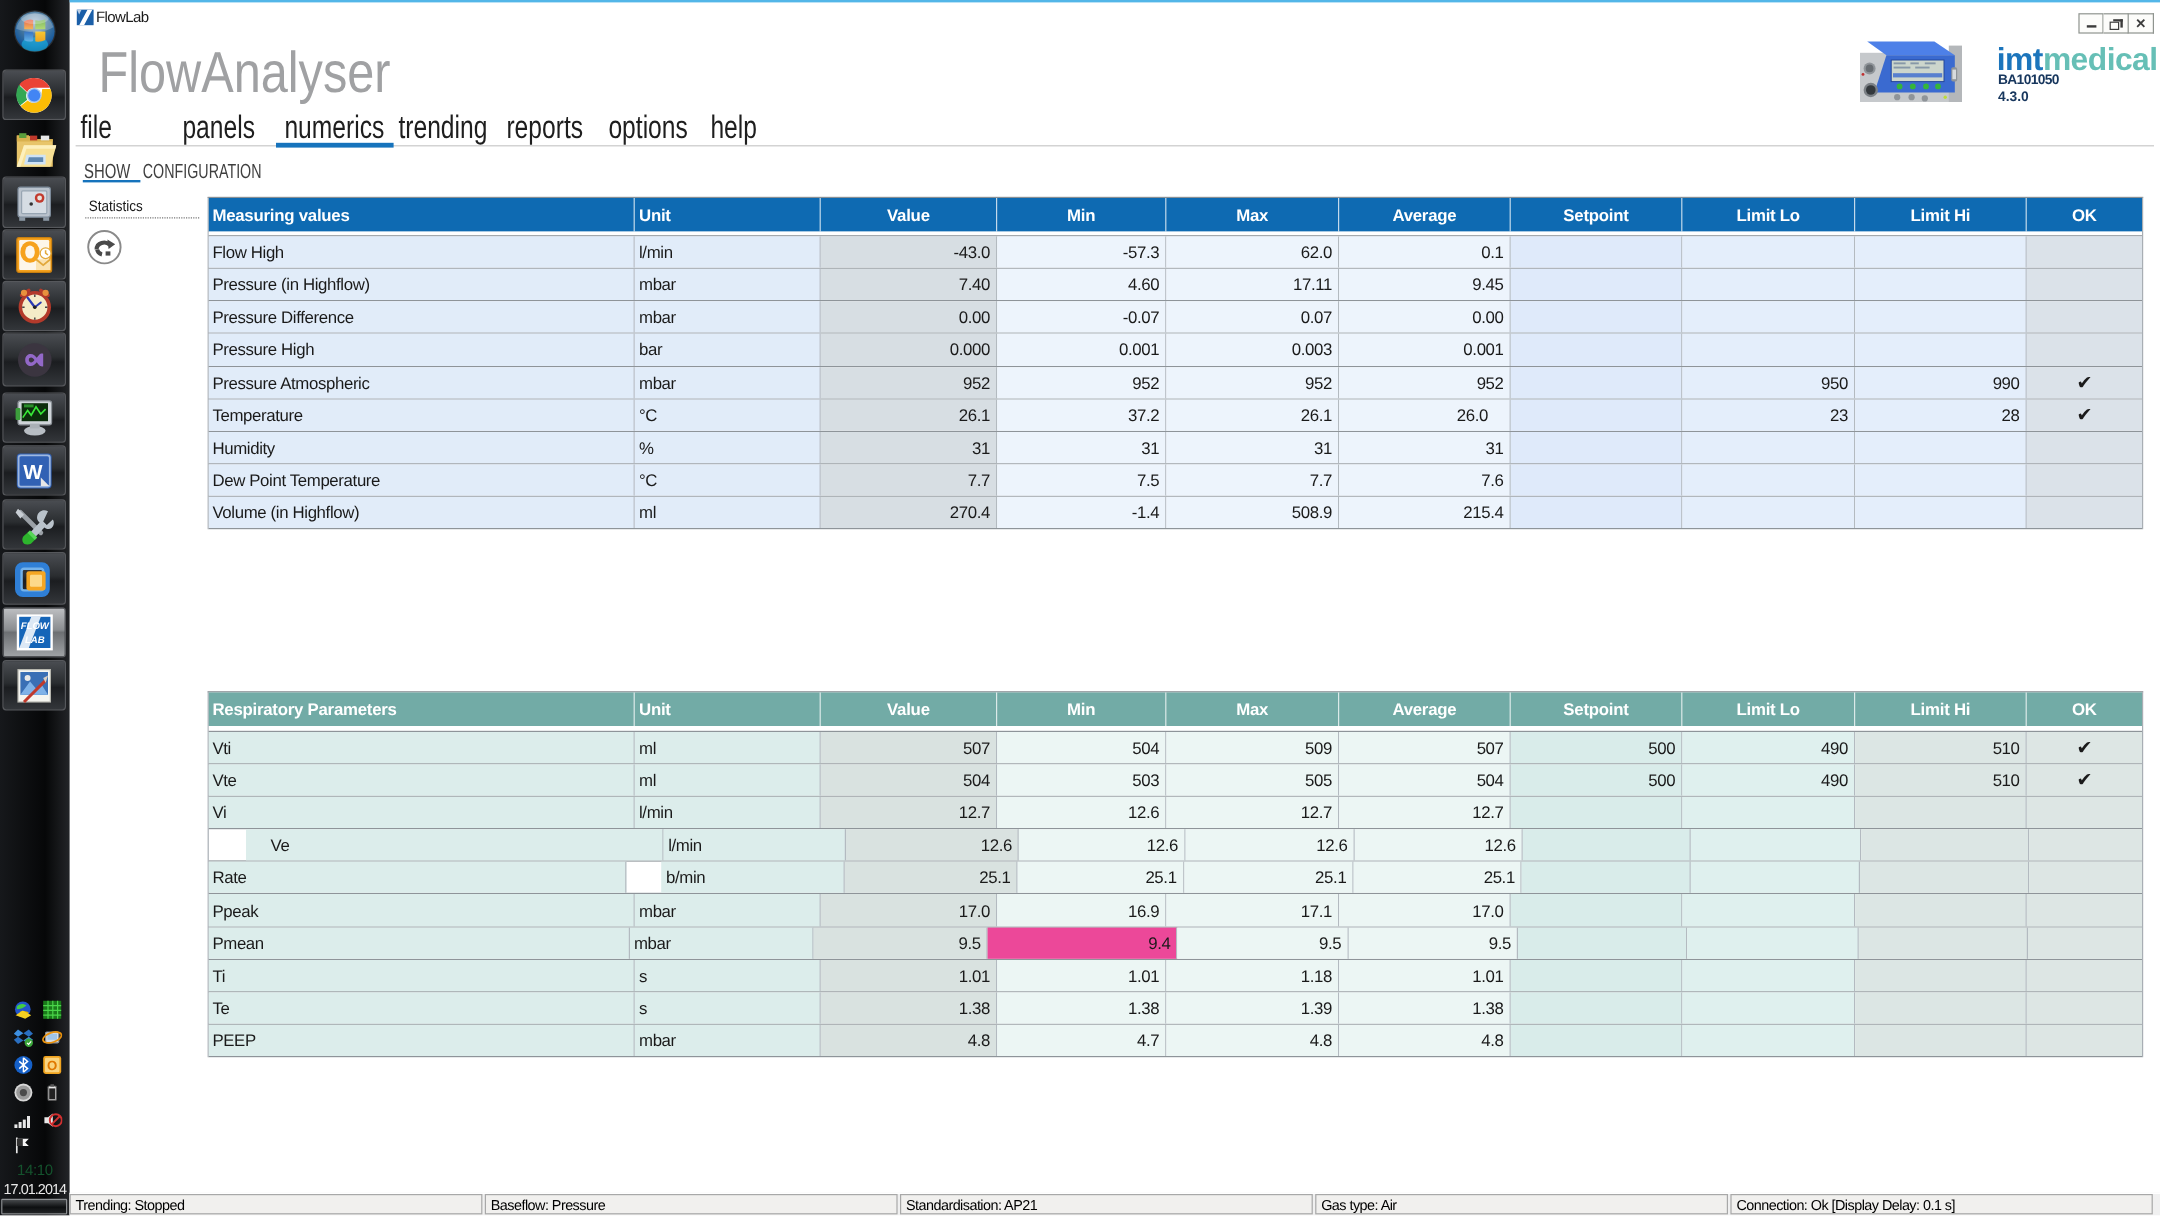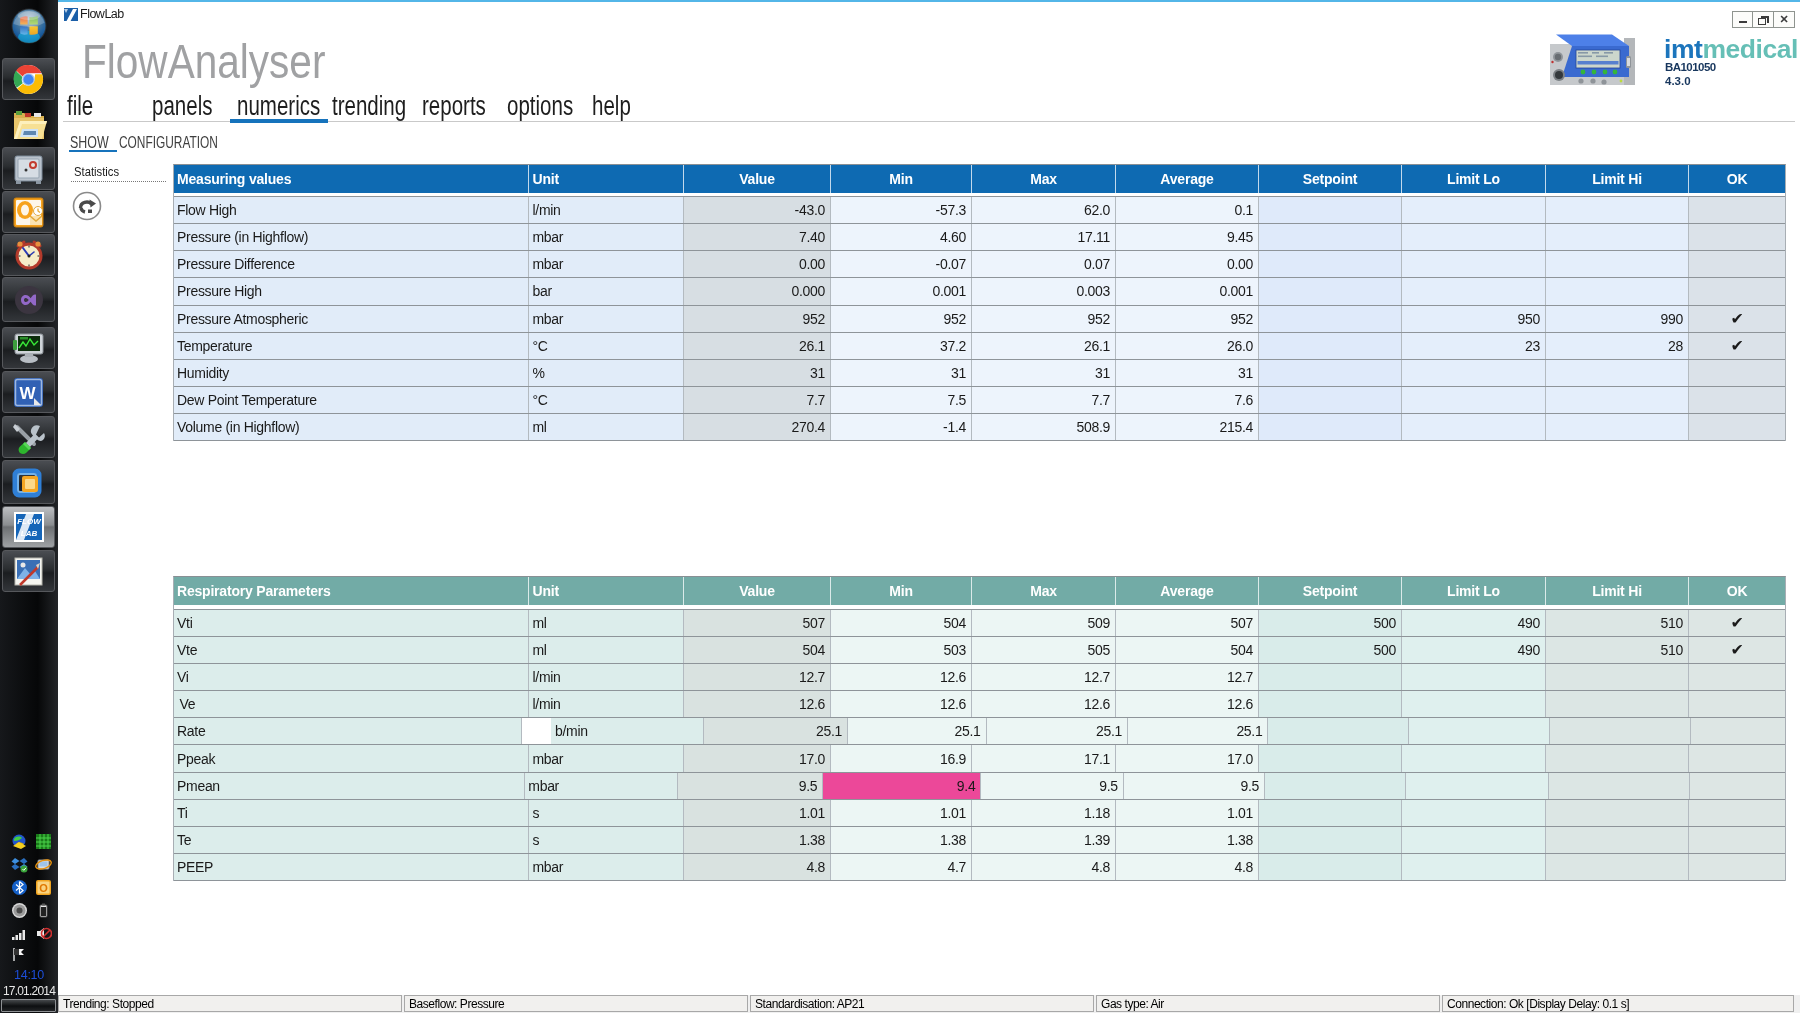--- a/index.html
+++ b/index.html
@@ -247,21 +247,21 @@
 <div class="abs" style="left:35px;top:925px;width:17px;height:17px;"><svg width="17" height="17" viewBox="0 0 17 17">
         <path d="M2 6 L5 6 L9 3 L9 14 L5 11 L2 11 Z" fill="#e8e8e8"></path>
         <circle cx="11.5" cy="8.5" r="5" fill="none" stroke="#d03030" stroke-width="1.6"></circle>
         <path d="M8 12 L15 5" stroke="#d03030" stroke-width="1.6"></path>
       </svg></div>
 <div class="abs" style="left:11px;top:946px;width:17px;height:17px;"><svg width="17" height="17" viewBox="0 0 17 17">
         <path d="M3 2 L3 15" stroke="#e8e8e8" stroke-width="1.4"></path>
         <path d="M3 3 L13 3 L10 6 L13 9 L3 9 Z" fill="#f5f5f5"></path>
         <path d="M3 3 L8 3 L8 9 L3 9 Z" fill="#333"></path>
       </svg></div>
-<div class="abs" style="left:0;top:968px;width:58px;text-align:center;color:#1d4ed8;font-size:12.5px;letter-spacing:-0.3px;">14:10</div>
+<div class="abs" style="left:0;top:968px;width:58px;text-align:center;color:#14532d;font-size:12.5px;letter-spacing:-0.3px;">14:10</div>
 <div class="abs" style="left:0;top:984px;width:58px;text-align:center;color:#e8e8e8;font-size:12px;letter-spacing:-0.8px;">17.01.2014</div>
 <div class="abs" style="left:1px;top:999px;width:55px;height:13px;background:linear-gradient(180deg,#45484b,#17191b 45%,#0d0f11 55%,#222426);border:1px solid #8d9093;border-radius:1px;box-sizing:border-box;"></div>
 <div class="abs" style="left:58px;top:0;width:1742px;height:2px;background:#53b6e8;"></div>
 <div class="abs" style="left:64px;top:8px;width:14px;height:13px;background:#1b5fa8;">
 <svg width="14" height="13" viewBox="0 0 14 13">
         <path d="M2 13 L9 0 L13 0 L6 13 Z" fill="#fff"></path>
         <path d="M0 0 L4 0 L2 4 Z" fill="#fff" opacity="0.7"></path>
       </svg></div>
 <div class="abs" style="left:80px;top:7px;font-size:12.5px;color:#1a1a1a;letter-spacing:-0.5px;">FlowLab</div>
 <div class="abs" style="left:1732px;top:11px;width:63px;height:17px;display:flex;">
@@ -407,21 +407,21 @@
           <div style="width:144px;background:#e4eefb;display:flex;align-items:center;justify-content:flex-end;padding-right:5px;border-right:1px solid #b3bac0;box-sizing:border-box;">950</div>
           <div style="width:143px;background:#e4eefb;display:flex;align-items:center;justify-content:flex-end;padding-right:5px;border-right:1px solid #b3bac0;box-sizing:border-box;">990</div>
           <div style="width:96px;background:#dbe2e9;display:flex;align-items:center;justify-content:center;font-size:16px;box-sizing:border-box;">✔</div>
         </div>
         <div style="display:flex;height:27.15px;box-sizing:border-box;border-bottom:1px solid #8e9499;font-size:14px;color:#1a1a1a;letter-spacing:-0.3px;">
           <div style="width:355.5px;background:#e1ecf9;display:flex;align-items:center;justify-content:flex-start;padding-left:3.5px;border-right:1px solid #b3bac0;box-sizing:border-box;">Temperature</div>
           <div style="width:155px;background:#e1ecf9;display:flex;align-items:center;justify-content:flex-start;padding-left:3.5px;border-right:1px solid #b3bac0;box-sizing:border-box;">°C</div>
           <div style="width:147px;background:#d7dee3;display:flex;align-items:center;justify-content:flex-end;padding-right:5px;border-right:1px solid #b3bac0;box-sizing:border-box;">26.1</div>
           <div style="width:141px;background:#edf4fc;display:flex;align-items:center;justify-content:flex-end;padding-right:5px;border-right:1px solid #b3bac0;box-sizing:border-box;">37.2</div>
           <div style="width:144px;background:#edf4fc;display:flex;align-items:center;justify-content:flex-end;padding-right:5px;border-right:1px solid #b3bac0;box-sizing:border-box;">26.1</div>
-          <div style="width:143px;background:#edf4fc;display:flex;align-items:center;justify-content:flex-end;padding-right:5px;border-right:1px solid #b3bac0;box-sizing:border-box;">26.0</div>
+          <div style="width:143px;background:#edf4fc;display:flex;align-items:center;justify-content:flex-end;padding-right:18px;border-right:1px solid #b3bac0;box-sizing:border-box;">26.0</div>
           <div style="width:143px;background:#dfeafa;display:flex;align-items:center;justify-content:flex-end;padding-right:5px;border-right:1px solid #b3bac0;box-sizing:border-box;"></div>
           <div style="width:144px;background:#e4eefb;display:flex;align-items:center;justify-content:flex-end;padding-right:5px;border-right:1px solid #b3bac0;box-sizing:border-box;">23</div>
           <div style="width:143px;background:#e4eefb;display:flex;align-items:center;justify-content:flex-end;padding-right:5px;border-right:1px solid #b3bac0;box-sizing:border-box;">28</div>
           <div style="width:96px;background:#dbe2e9;display:flex;align-items:center;justify-content:center;font-size:16px;box-sizing:border-box;">✔</div>
         </div>
         <div style="display:flex;height:27.15px;box-sizing:border-box;border-bottom:1px solid #8e9499;font-size:14px;color:#1a1a1a;letter-spacing:-0.3px;">
           <div style="width:355.5px;background:#e1ecf9;display:flex;align-items:center;justify-content:flex-start;padding-left:3.5px;border-right:1px solid #b3bac0;box-sizing:border-box;">Humidity</div>
           <div style="width:155px;background:#e1ecf9;display:flex;align-items:center;justify-content:flex-start;padding-left:3.5px;border-right:1px solid #b3bac0;box-sizing:border-box;">%</div>
           <div style="width:147px;background:#d7dee3;display:flex;align-items:center;justify-content:flex-end;padding-right:5px;border-right:1px solid #b3bac0;box-sizing:border-box;">31</div>
           <div style="width:141px;background:#edf4fc;display:flex;align-items:center;justify-content:flex-end;padding-right:5px;border-right:1px solid #b3bac0;box-sizing:border-box;">31</div>
@@ -503,21 +503,21 @@
           <div style="width:147px;background:#d9e2e0;display:flex;align-items:center;justify-content:flex-end;padding-right:5px;border-right:1px solid #b3bac0;box-sizing:border-box;">12.7</div>
           <div style="width:141px;background:#ecf6f4;display:flex;align-items:center;justify-content:flex-end;padding-right:5px;border-right:1px solid #b3bac0;box-sizing:border-box;">12.6</div>
           <div style="width:144px;background:#ecf6f4;display:flex;align-items:center;justify-content:flex-end;padding-right:5px;border-right:1px solid #b3bac0;box-sizing:border-box;">12.7</div>
           <div style="width:143px;background:#ecf6f4;display:flex;align-items:center;justify-content:flex-end;padding-right:5px;border-right:1px solid #b3bac0;box-sizing:border-box;">12.7</div>
           <div style="width:143px;background:#d9ecea;display:flex;align-items:center;justify-content:flex-end;padding-right:5px;border-right:1px solid #b3bac0;box-sizing:border-box;"></div>
           <div style="width:144px;background:#dff0ee;display:flex;align-items:center;justify-content:flex-end;padding-right:5px;border-right:1px solid #b3bac0;box-sizing:border-box;"></div>
           <div style="width:143px;background:#dce6e4;display:flex;align-items:center;justify-content:flex-end;padding-right:5px;border-right:1px solid #b3bac0;box-sizing:border-box;"></div>
           <div style="width:96px;background:#dde6e4;display:flex;align-items:center;justify-content:center;box-sizing:border-box;"></div>
         </div>
         <div style="display:flex;height:27.2px;box-sizing:border-box;border-bottom:1px solid #8e9499;font-size:14px;color:#1a1a1a;letter-spacing:-0.3px;">
-          <div style="width:355.5px;background:#dcedeb;display:flex;align-items:center;justify-content:flex-start;padding-left:6px;border-right:1px solid #b3bac0;box-sizing:border-box;">Ve</div>
+          <div style="width:355.5px;background:#dcedeb;display:flex;align-items:center;justify-content:flex-start;padding-left:21px;border-right:1px solid #b3bac0;box-sizing:border-box;margin-left:31px;">Ve</div>
           <div style="width:155px;background:#dcedeb;display:flex;align-items:center;justify-content:flex-start;padding-left:3.5px;border-right:1px solid #b3bac0;box-sizing:border-box;">l/min</div>
           <div style="width:147px;background:#d9e2e0;display:flex;align-items:center;justify-content:flex-end;padding-right:5px;border-right:1px solid #b3bac0;box-sizing:border-box;">12.6</div>
           <div style="width:141px;background:#ecf6f4;display:flex;align-items:center;justify-content:flex-end;padding-right:5px;border-right:1px solid #b3bac0;box-sizing:border-box;">12.6</div>
           <div style="width:144px;background:#ecf6f4;display:flex;align-items:center;justify-content:flex-end;padding-right:5px;border-right:1px solid #b3bac0;box-sizing:border-box;">12.6</div>
           <div style="width:143px;background:#ecf6f4;display:flex;align-items:center;justify-content:flex-end;padding-right:5px;border-right:1px solid #b3bac0;box-sizing:border-box;">12.6</div>
           <div style="width:143px;background:#d9ecea;display:flex;align-items:center;justify-content:flex-end;padding-right:5px;border-right:1px solid #b3bac0;box-sizing:border-box;"></div>
           <div style="width:144px;background:#dff0ee;display:flex;align-items:center;justify-content:flex-end;padding-right:5px;border-right:1px solid #b3bac0;box-sizing:border-box;"></div>
           <div style="width:143px;background:#dce6e4;display:flex;align-items:center;justify-content:flex-end;padding-right:5px;border-right:1px solid #b3bac0;box-sizing:border-box;"></div>
           <div style="width:96px;background:#dde6e4;display:flex;align-items:center;justify-content:center;box-sizing:border-box;"></div>
         </div>

